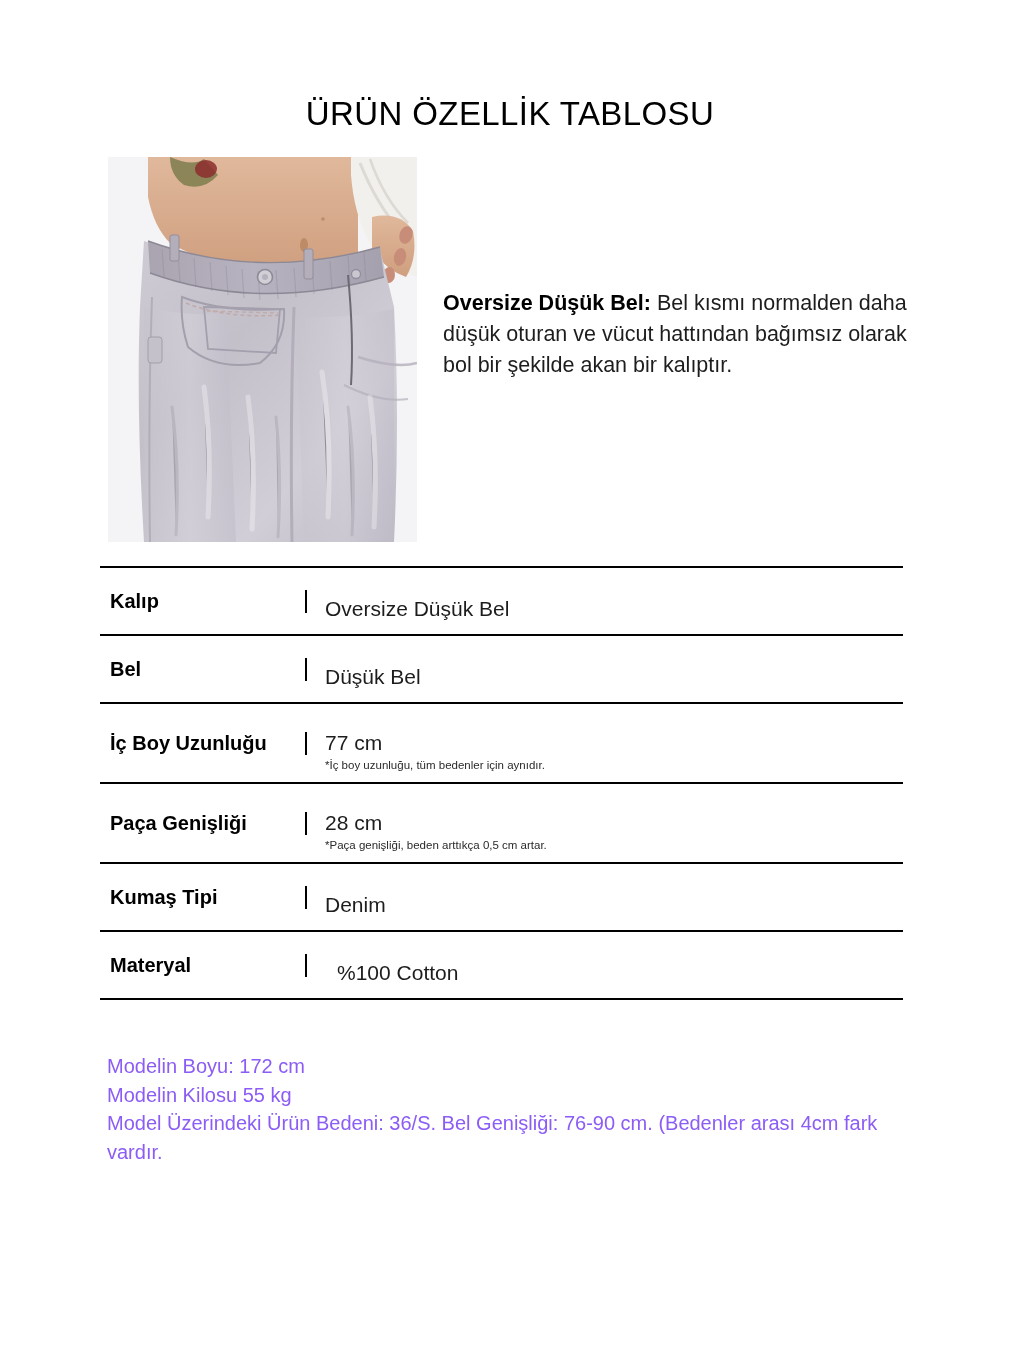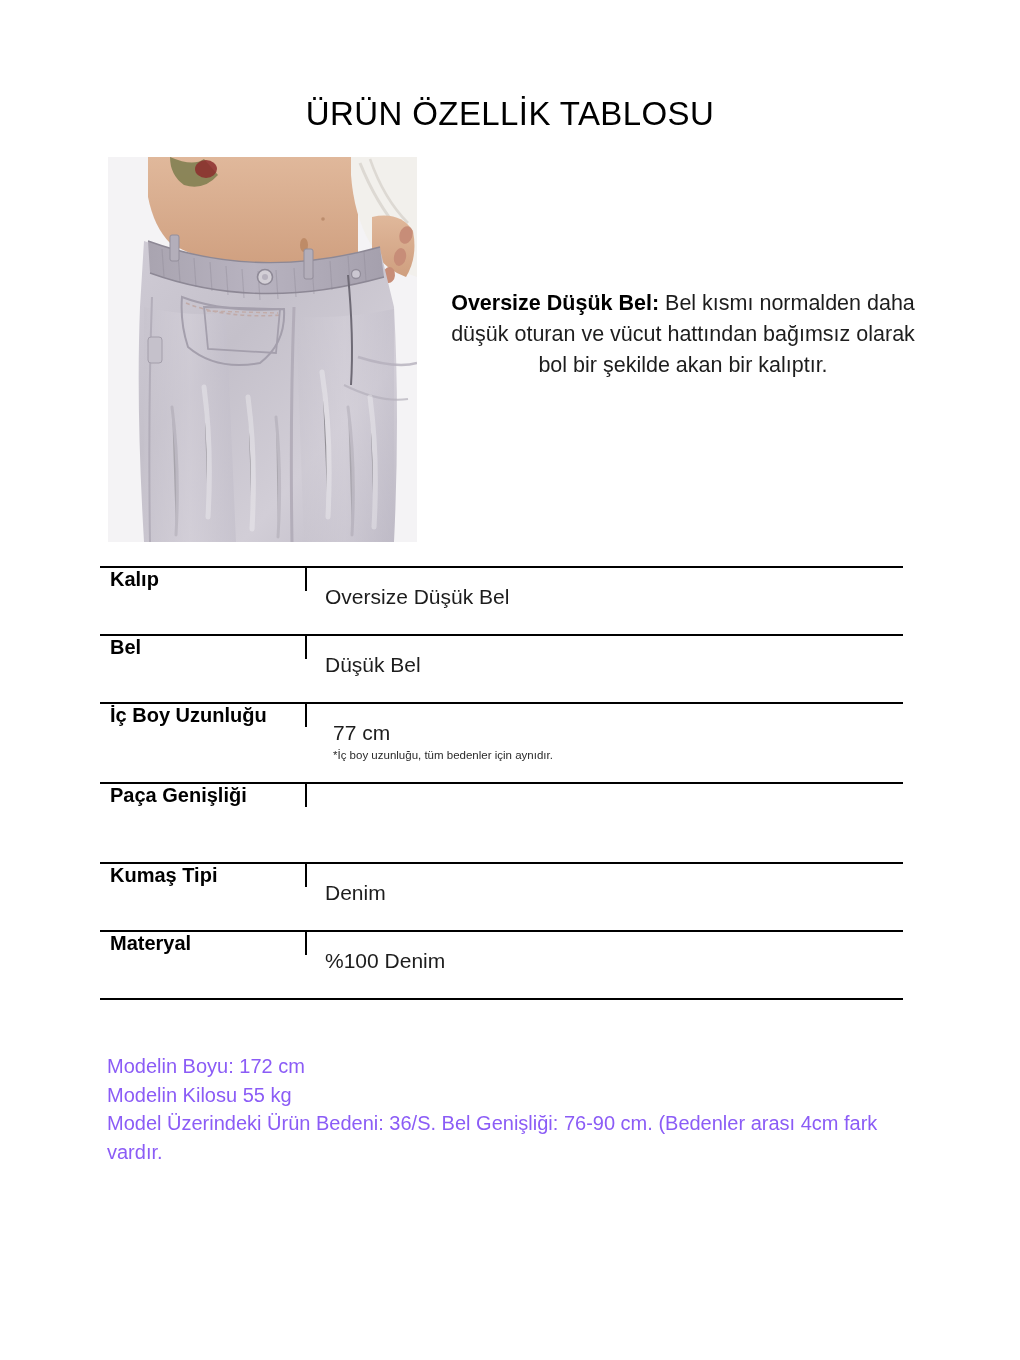--- a/index.html
+++ b/index.html
@@ -43,41 +43,40 @@
 
   
   #product-description {
     position: absolute;
     left: 443px;
     top: 288px;
     width: 480px;
     font-size: 21.5px;
     line-height: 31px;
     color: #1d1d1d;
-    text-align: center;
   }
   #product-description .lead {
     font-weight: bold;
     color: #000000;
   }
 
   
   #spec-table {
     position: absolute;
     left: 100px;
     top: 566px;
     width: 803px;
   }
   .spec-row {
     display: flex;
-    align-items: flex-start;
+    align-items: center;
     border-top: 2.5px solid #000000;
     position: relative;
   }
-  .spec-row:last-child { border-bottom: 2.5px solid #000000; }
+  .spec-row:last-child { border-bottom: 2.5px solid #000000; gap: 12px; }
   .spec-label {
     width: 207px;
     flex: 0 0 207px;
     box-sizing: border-box;
     padding: 0 10px 0 10px;
     display: flex;
     align-items: center;
     font-size: 20px;
     font-weight: bold;
     color: #000000;
@@ -86,21 +85,21 @@
   .spec-value {
     flex: 1 1 auto;
     box-sizing: border-box;
     padding: 16px 10px 0 18px;
     display: flex;
     flex-direction: column;
     justify-content: center;
     font-size: 21px;
     color: #1d1d1d;
   }
-  .row-h-tall { height: 78px; gap: 8px; }
+  .row-h-tall { height: 78px; }
   .row-h-std  { height: 66px; }
   .spec-note {
     font-size: 11.5px;
     color: #2a2a2a;
     margin-top: 2px;
     line-height: 14px;
   }
   .spec-main { line-height: 26px; }
 
   
@@ -251,33 +250,37 @@
   <div class="spec-row row-h-tall">
     <div class="spec-label">İç Boy Uzunluğu</div>
     <div class="spec-value">
       <span class="spec-main">77 cm</span>
       <span class="spec-note">*İç boy uzunluğu, tüm bedenler için aynıdır.</span>
     </div>
   </div>
 
   <div class="spec-row row-h-tall">
     <div class="spec-label">Paça Genişliği</div>
+    <div class="spec-value">
+      <span class="spec-main">28 cm</span>
+      <span class="spec-note">*Paça genişliği, beden arttıkça 0,5 cm artar.</span>
+    </div>
   </div>
 
   <div class="spec-row row-h-std">
     <div class="spec-label">Kumaş Tipi</div>
     <div class="spec-value">
       <span class="spec-main">Denim</span>
     </div>
   </div>
 
   <div class="spec-row row-h-std">
     <div class="spec-label">Materyal</div>
     <div class="spec-value">
-      <span class="spec-main">%100 Denim</span>
+      <span class="spec-main">%100 Cotton</span>
     </div>
   </div>
 
 </div>
 
 <div id="model-info">
   <div>Modelin Boyu: 172 cm</div>
   <div>Modelin Kilosu 55 kg</div>
   <div>Model Üzerindeki Ürün Bedeni: 36/S. Bel Genişliği: 76-90 cm. (Bedenler arası 4cm fark vardır.</div>
 </div>

